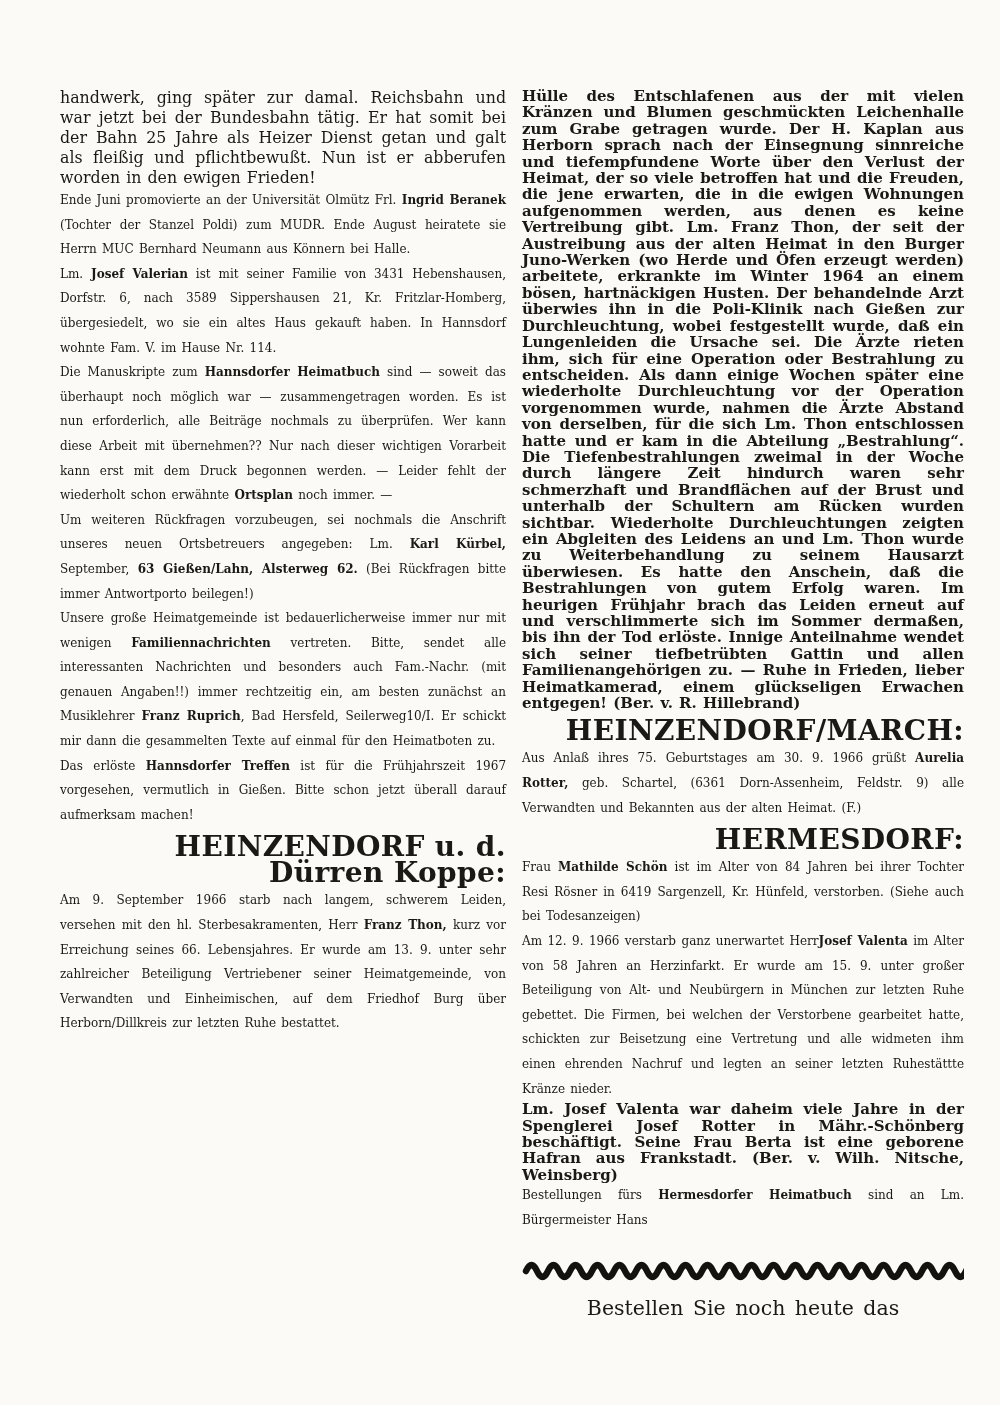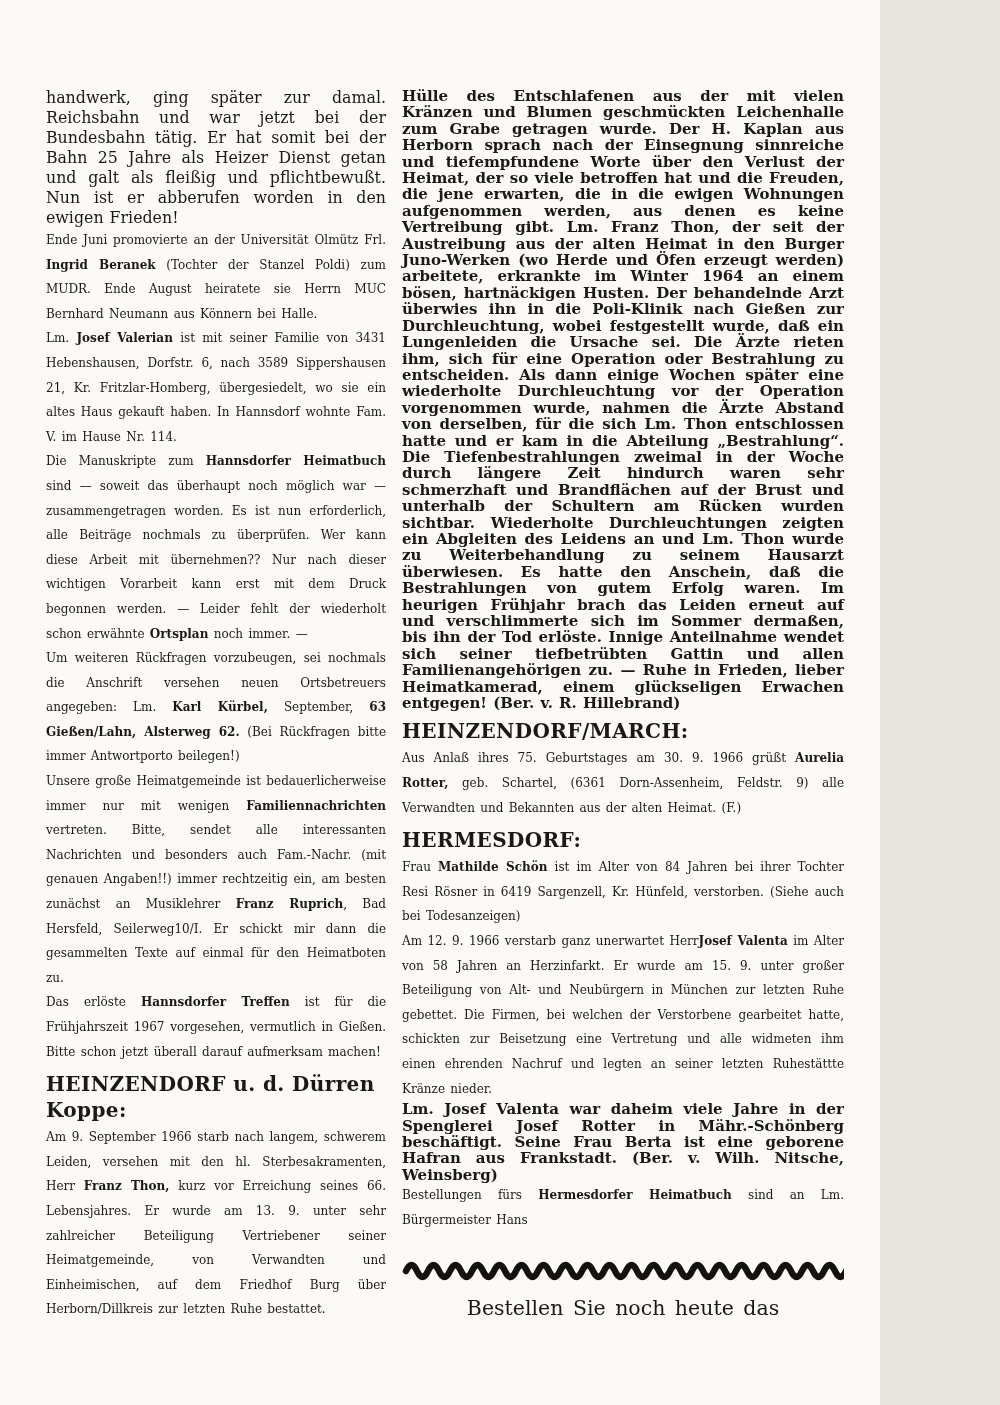--- a/index.html
+++ b/index.html
@@ -2,27 +2,27 @@
 <html><head>
 <meta charset="utf-8">
 <style>
   html, body { margin: 0; padding: 0; }
   body {
     background: #e8e6e1;
     font-family: "DejaVu Serif", serif;
   }
   .page {
     position: relative;
-    width: 880px;
+    width: 1000px;
     height: 1405px;
     background: #fbfaf7;
     color: #1b1916;
     overflow: hidden;
     box-sizing: border-box;
-    padding: 88px 36px 0 46px;
+    padding: 88px 36px 0 60px;
   }
   .columns {
     display: flex;
     gap: 16px;
   }
   .col { box-sizing: border-box; }
   .col-left  { width: 462px; }
   .col-right { width: 448px; }
 
   .para {
@@ -40,24 +40,24 @@
     line-height: 20px;
     word-spacing: 1px;
   }
   .para.fine {
     font-size: 15px;
     line-height: 16.4px;
     font-weight: 600;
     word-spacing: 1px;
   }
   .para.heading {
-    font-size: 20px;
+    font-size: 28px;
     line-height: 26px;
     font-weight: 700;
-    text-align: left;
+    text-align: right;
     margin-top: 7px;
     margin-bottom: 2px;
     letter-spacing: 0.4px;
   }
   .para b { font-weight: 700; }
 
   .promo-block {
     margin-top: 26px;
   }
   .wavy-divider { display: block; margin: 0 auto; }
@@ -73,21 +73,21 @@
 
 <div class="page">
   <div class="columns">
 
     <div class="col col-left">
 
     <p class="para small"><span>handwerk, ging später zur damal. Reichsbahn und war jetzt bei der Bundesbahn tätig. Er hat somit bei der Bahn 25 Jahre als Heizer Dienst getan und galt als fleißig und pflichtbewußt. Nun ist er abberufen worden in den ewigen Frieden!</span></p>
         <p class="para normal"><span>Ende Juni promovierte an der Universität Olmütz Frl. </span><b>Ingrid Beranek</b><span> (Tochter der Stanzel Poldi) zum MUDR. Ende August heiratete sie Herrn MUC Bernhard Neumann aus Könnern bei Halle.</span></p>
         <p class="para normal"><span>Lm. </span><b>Josef Valerian</b><span> ist mit seiner Familie von 3431 Hebenshausen, Dorfstr. 6, nach 3589 Sippershausen 21, Kr. Fritzlar-Homberg, übergesiedelt, wo sie ein altes Haus gekauft haben. In Hannsdorf wohnte Fam. V. im Hause Nr. 114.</span></p>
         <p class="para normal"><span>Die Manuskripte zum </span><b>Hannsdorfer Heimatbuch</b><span> sind — soweit das überhaupt noch möglich war — zusammengetragen worden. Es ist nun erforderlich, alle Beiträge nochmals zu überprüfen. Wer kann diese Arbeit mit übernehmen?? Nur nach dieser wichtigen Vorarbeit kann erst mit dem Druck begonnen werden. — Leider fehlt der wiederholt schon erwähnte </span><b>Ortsplan</b><span> noch immer. —</span></p>
-        <p class="para normal"><span>Um weiteren Rückfragen vorzubeugen, sei nochmals die Anschrift versehen neuen Ortsbetreuers angegeben: Lm. </span><b>Karl Kürbel,</b><span> September, </span><b>63 Gießen/Lahn, Alsterweg 62.</b><span> (Bei Rückfragen bitte immer Antwortporto beilegen!)</span></p>
+        <p class="para normal"><span>Um weiteren Rückfragen vorzubeugen, sei nochmals die Anschrift unseres neuen Ortsbetreuers angegeben: Lm. </span><b>Karl Kürbel,</b><span> September, </span><b>63 Gießen/Lahn, Alsterweg 62.</b><span> (Bei Rückfragen bitte immer Antwortporto beilegen!)</span></p>
         <p class="para normal"><span>Unsere große Heimatgemeinde ist bedauerlicherweise immer nur mit wenigen </span><b>Familiennachrichten</b><span> vertreten. Bitte, sendet alle interessanten Nachrichten und besonders auch Fam.-Nachr. (mit genauen Angaben!!) immer rechtzeitig ein, am besten zunächst an Musiklehrer </span><b>Franz Ruprich</b><span>, Bad Hersfeld, Seilerweg10/I. Er schickt mir dann die gesammelten Texte auf einmal für den Heimatboten zu.</span></p>
         <p class="para normal"><span>Das erlöste </span><b>Hannsdorfer Treffen</b><span> ist für die Frühjahrszeit 1967 vorgesehen, vermutlich in Gießen. Bitte schon jetzt überall darauf aufmerksam machen!</span></p>
         <p class="para heading"><span>HEINZENDORF u. d. Dürren Koppe:</span></p>
         <p class="para normal"><span>Am 9. September 1966 starb nach langem, schwerem Leiden, versehen mit den hl. Sterbesakramenten, Herr </span><b>Franz Thon,</b><span> kurz vor Erreichung seines 66. Lebensjahres. Er wurde am 13. 9. unter sehr zahlreicher Beteiligung Vertriebener seiner Heimatgemeinde, von Verwandten und Einheimischen, auf dem Friedhof Burg über Herborn/Dillkreis zur letzten Ruhe bestattet.</span></p>
       </div>
 
     <div class="col col-right">
       <div>
           <p class="para fine"><span>Hülle des Entschlafenen aus der mit vielen Kränzen und Blumen geschmückten Leichenhalle zum Grabe getragen wurde. Der H. Kaplan aus Herborn sprach nach der Einsegnung sinnreiche und tiefempfundene Worte über den Verlust der Heimat, der so viele betroffen hat und die Freuden, die jene erwarten, die in die ewigen Wohnungen aufgenommen werden, aus denen es keine Vertreibung gibt. Lm. Franz Thon, der seit der Austreibung aus der alten Heimat in den Burger Juno-Werken (wo Herde und Öfen erzeugt werden) arbeitete, erkrankte im Winter 1964 an einem bösen, hartnäckigen Husten. Der behandelnde Arzt überwies ihn in die Poli-Klinik nach Gießen zur Durchleuchtung, wobei festgestellt wurde, daß ein Lungenleiden die Ursache sei. Die Ärzte rieten ihm, sich für eine Operation oder Bestrahlung zu entscheiden. Als dann einige Wochen später eine wiederholte Durchleuchtung vor der Operation vorgenommen wurde, nahmen die Ärzte Abstand von derselben, für die sich Lm. Thon entschlossen hatte und er kam in die Abteilung „Bestrahlung“. Die Tiefenbestrahlungen zweimal in der Woche durch längere Zeit hindurch waren sehr schmerzhaft und Brandflächen auf der Brust und unterhalb der Schultern am Rücken wurden sichtbar. Wiederholte Durchleuchtungen zeigten ein Abgleiten des Leidens an und Lm. Thon wurde zu Weiterbehandlung zu seinem Hausarzt überwiesen. Es hatte den Anschein, daß die Bestrahlungen von gutem Erfolg waren. Im heurigen Frühjahr brach das Leiden erneut auf und verschlimmerte sich im Sommer dermaßen, bis ihn der Tod erlöste. Innige Anteilnahme wendet sich seiner tiefbetrübten Gattin und allen Familienangehörigen zu. — Ruhe in Frieden, lieber Heimatkamerad, einem glückseligen Erwachen entgegen! (Ber. v. R. Hillebrand)</span></p>
           <p class="para heading"><span>HEINZENDORF/MARCH:</span></p>

